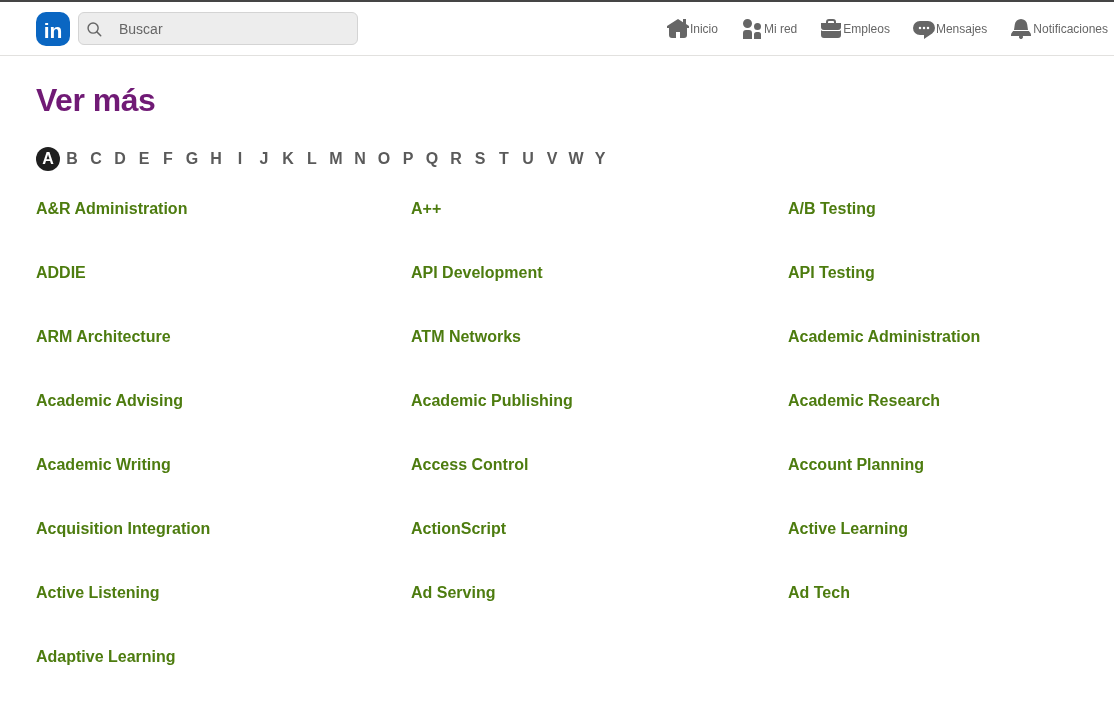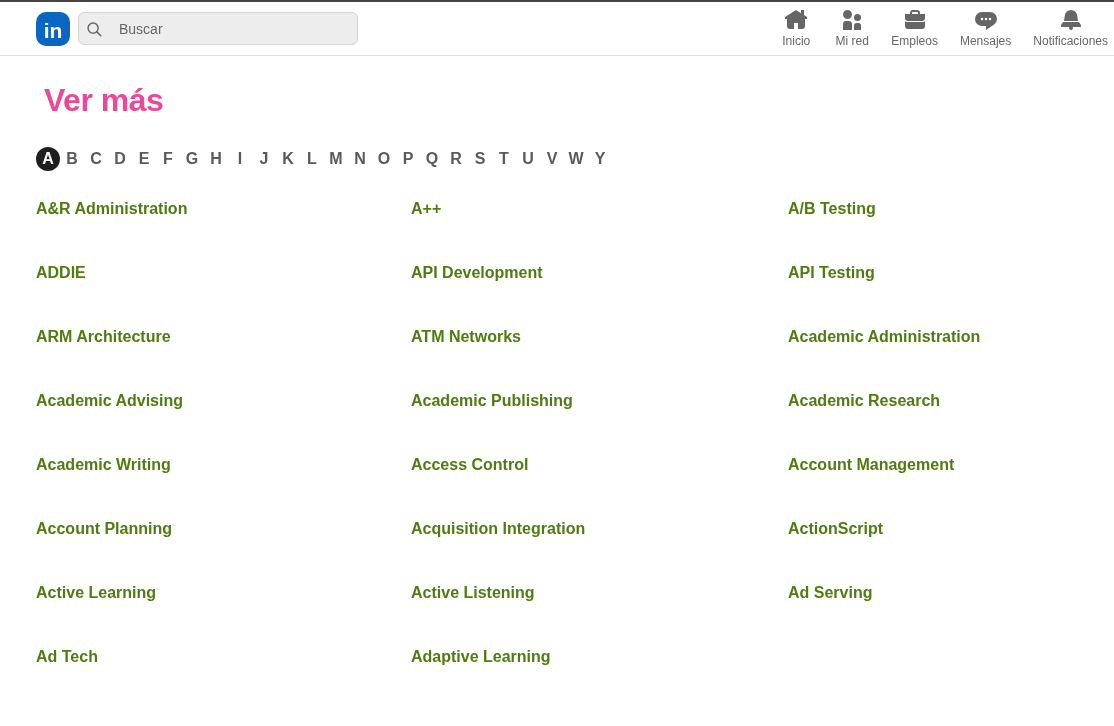--- a/index.html
+++ b/index.html
@@ -51,33 +51,33 @@
   .search input::placeholder { color: #666; opacity: 1; }
 
   nav.primary {
     margin-left: auto;
     display: flex;
     gap: 22px;
     padding-right: 6px;
     align-items: flex-end;
   }
   .nav-item {
-    display: flex; flex-direction: column; align-items: center;
+    display: flex; flex-direction: row; align-items: center;
     color: #666; text-decoration: none; cursor: pointer;
     min-width: 34px;
   }
   .nav-item svg { width: 24px; height: 24px; fill: #666; display: block; }
   .nav-label { font-size: 12px; line-height: 16px; margin-top: 1px; white-space: nowrap; }
 
   
   main { padding: 0 36px; }
   h1.page-title {
-    margin: 25px 8px 0;
+    margin: 25px 0 0;
     font-size: 32px; font-weight: 700;
-    color: #ec4899;
+    color: #701a75;
     letter-spacing: -0.5px;
     line-height: 38px;
   }
   p.page-subtitle {
     margin: 13px 0 0;
     font-size: 16px; font-weight: 400;
     color: #242424;
     line-height: 18px;
   }
   .alphabet {
@@ -198,21 +198,20 @@
       <a class="skill">API Development</a>
       <a class="skill">API Testing</a>
       <a class="skill">ARM Architecture</a>
       <a class="skill">ATM Networks</a>
       <a class="skill">Academic Administration</a>
       <a class="skill">Academic Advising</a>
       <a class="skill">Academic Publishing</a>
       <a class="skill">Academic Research</a>
       <a class="skill">Academic Writing</a>
       <a class="skill">Access Control</a>
-      <a class="skill">Account Management</a>
       <a class="skill">Account Planning</a>
       <a class="skill">Acquisition Integration</a>
       <a class="skill">ActionScript</a>
       <a class="skill">Active Learning</a>
       <a class="skill">Active Listening</a>
       <a class="skill">Ad Serving</a>
       <a class="skill">Ad Tech</a>
       <a class="skill">Adaptive Learning</a>
     </div>
 </main>

